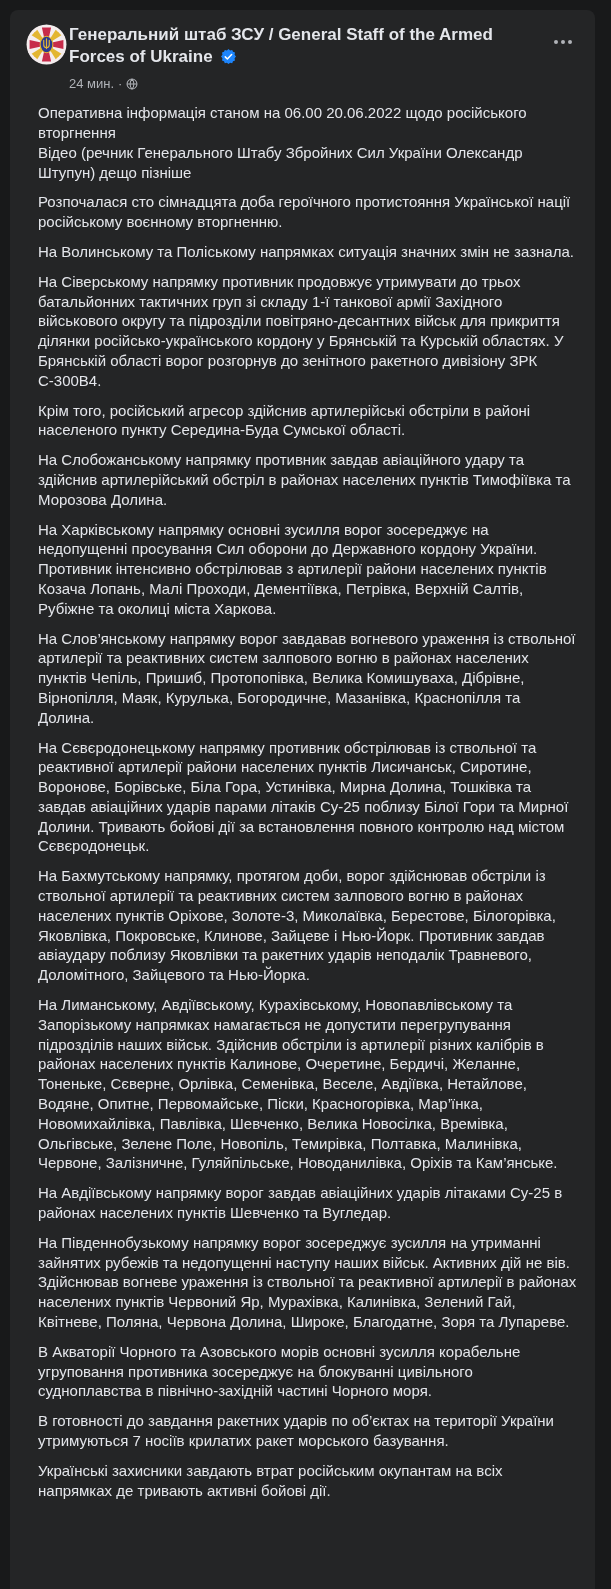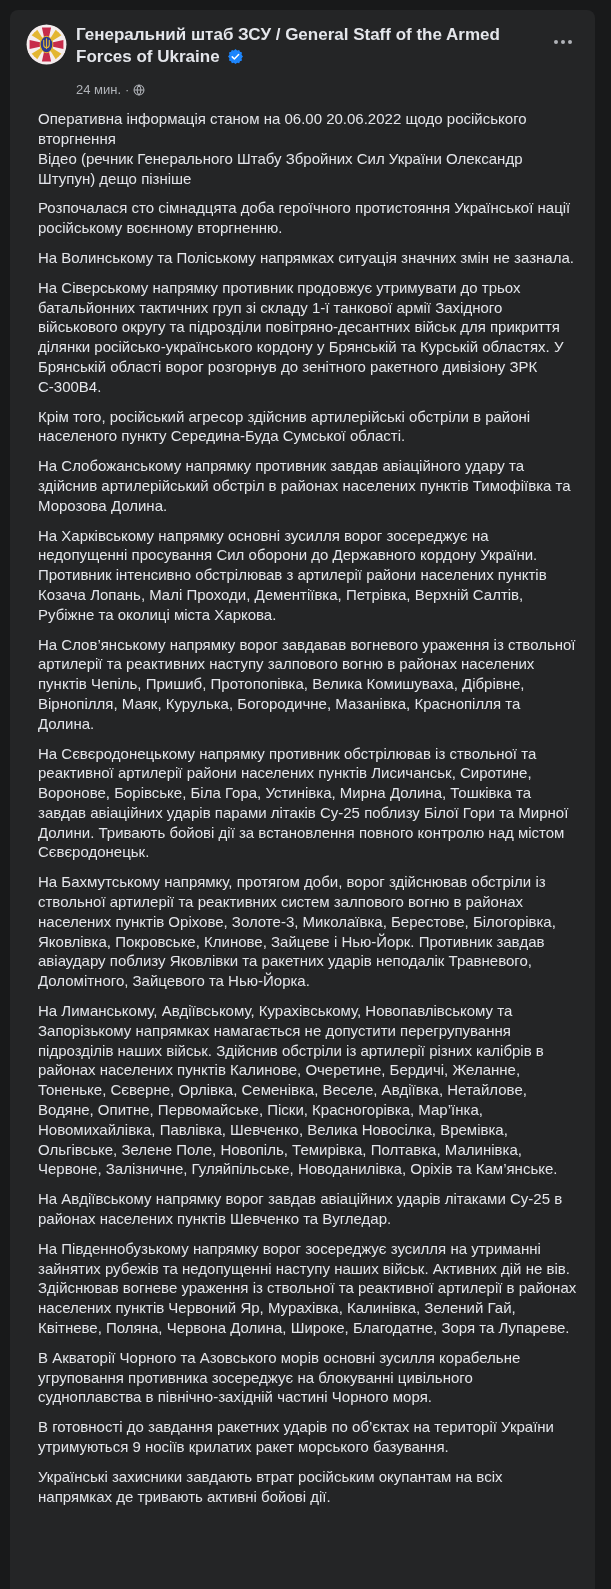--- a/index.html
+++ b/index.html
@@ -19,21 +19,21 @@
     height: 1579px;
     background: #242526;
     border-radius: 8px 8px 0 0;
     box-sizing: border-box;
     padding: 14px 16px 16px 16px;
     overflow: hidden;
   }
   .post-header {
     display: flex;
     align-items: flex-start;
-    gap: 9px;
+    gap: 2px;
     position: relative;
     margin-bottom: 12px;
   }
   .avatar {
     width: 41px;
     height: 41px;
     border-radius: 50%;
     flex: 0 0 41px;
     display: block;
     cursor: pointer;
@@ -48,21 +48,21 @@
     cursor: pointer;
   }
   .verified-badge {
     display: inline-block;
     width: 15px;
     height: 15px;
     vertical-align: -2px;
     margin-left: 4px;
   }
   .meta-row {
-    margin-top: 14px;
+    margin-top: 8px;
     color: #B0B3B8;
     font-size: 13px;
     display: flex;
     align-items: center;
     gap: 4px;
   }
   .meta-row .timestamp { cursor: pointer; }
   .globe-icon { display: inline-block; width: 12px; height: 12px; }
   .more-btn {
     position: absolute;
@@ -147,25 +147,25 @@
 
     <div class="post-text">
         <p class="post-paragraph">Оперативна інформація станом на 06.00 20.06.2022 щодо російського вторгнення
 Відео (речник Генерального Штабу Збройних Сил України Олександр Штупун) дещо пізніше</p>
         <p class="post-paragraph">Розпочалася сто сімнадцята доба героїчного протистояння Української нації російському воєнному вторгненню.</p>
         <p class="post-paragraph">На Волинському та Поліському напрямках ситуація значних змін не зазнала.</p>
         <p class="post-paragraph">На Сіверському напрямку противник продовжує утримувати до трьох батальйонних тактичних груп зі складу 1-ї танкової армії Західного військового округу та підрозділи повітряно-десантних військ для прикриття ділянки російсько-українського кордону у Брянській та Курській областях. У Брянській області ворог розгорнув до зенітного ракетного дивізіону ЗРК С-300В4.</p>
         <p class="post-paragraph">Крім того, російський агресор здійснив артилерійські обстріли в районі населеного пункту Середина-Буда Сумської області.</p>
         <p class="post-paragraph">На Слобожанському напрямку противник завдав авіаційного удару та здійснив артилерійський обстріл в районах населених пунктів Тимофіївка та Морозова Долина.</p>
         <p class="post-paragraph">На Харківському напрямку основні зусилля ворог зосереджує на недопущенні просування Сил оборони до Державного кордону України. Противник інтенсивно обстрілював з артилерії райони населених пунктів Козача Лопань, Малі Проходи, Дементіївка, Петрівка, Верхній Салтів, Рубіжне та околиці міста Харкова.</p>
-        <p class="post-paragraph">На Слов’янському напрямку ворог завдавав вогневого ураження із ствольної артилерії та реактивних наступу залпового вогню в районах населених пунктів Чепіль, Пришиб, Протопопівка, Велика Комишуваха, Дібрівне, Вірнопілля, Маяк, Курулька, Богородичне, Мазанівка, Краснопілля  та Долина.</p>
+        <p class="post-paragraph">На Слов’янському напрямку ворог завдавав вогневого ураження із ствольної артилерії та реактивних систем залпового вогню в районах населених пунктів Чепіль, Пришиб, Протопопівка, Велика Комишуваха, Дібрівне, Вірнопілля, Маяк, Курулька, Богородичне, Мазанівка, Краснопілля  та Долина.</p>
         <p class="post-paragraph">На Сєвєродонецькому напрямку противник обстрілював із ствольної та реактивної артилерії райони населених пунктів Лисичанськ, Сиротине, Воронове, Борівське, Біла Гора, Устинівка, Мирна Долина, Тошківка та завдав авіаційних ударів парами літаків Су-25 поблизу Білої Гори та  Мирної Долини. Тривають бойові дії за встановлення повного контролю над містом Сєвєродонецьк.</p>
         <p class="post-paragraph">На Бахмутському напрямку, протягом доби, ворог здійснював обстріли із ствольної артилерії та реактивних систем залпового вогню в районах населених пунктів Оріхове, Золоте-3, Миколаївка, Берестове, Білогорівка, Яковлівка, Покровське, Клинове, Зайцеве і Нью-Йорк. Противник завдав авіаудару поблизу Яковлівки та ракетних ударів неподалік Травневого, Доломітного, Зайцевого та Нью-Йорка.</p>
         <p class="post-paragraph">На Лиманському, Авдіївському, Курахівському, Новопавлівському та Запорізькому напрямках намагається не допустити перегрупування підрозділів наших військ. Здійснив обстріли із артилерії різних калібрів в районах населених пунктів Калинове, Очеретине, Бердичі, Желанне, Тоненьке, Сєверне, Орлівка, Семенівка, Веселе, Авдіївка, Нетайлове, Водяне, Опитне, Первомайське, Піски, Красногорівка, Мар’їнка, Новомихайлівка, Павлівка, Шевченко, Велика Новосілка, Времівка, Ольгівське, Зелене Поле, Новопіль, Темирівка, Полтавка, Малинівка, Червоне, Залізничне, Гуляйпільське, Новоданилівка, Оріхів та Кам’янське.</p>
         <p class="post-paragraph">На Авдіївському напрямку ворог завдав авіаційних ударів літаками Су-25 в районах населених пунктів Шевченко та Вугледар.</p>
         <p class="post-paragraph">На Південнобузькому напрямку ворог зосереджує зусилля на утриманні зайнятих рубежів та недопущенні наступу наших військ. Активних дій не вів. Здійснював вогневе ураження із ствольної та реактивної артилерії в районах населених пунктів Червоний Яр, Мурахівка, Калинівка, Зелений Гай, Квітневе, Поляна, Червона Долина, Широке, Благодатне, Зоря та Лупареве.</p>
         <p class="post-paragraph">В Акваторії Чорного та Азовського морів основні зусилля корабельне угруповання противника зосереджує на блокуванні цивільного судноплавства в північно-західній частині Чорного моря.</p>
-        <p class="post-paragraph">В готовності до завдання ракетних ударів по об’єктах на території України утримуються 9 носіїв крилатих ракет морського базування.</p>
+        <p class="post-paragraph">В готовності до завдання ракетних ударів по об’єктах на території України утримуються 7 носіїв крилатих ракет морського базування.</p>
         <p class="post-paragraph">Українські захисники завдають втрат російським окупантам на всіх напрямках де тривають активні бойові дії.</p>
       </div>
 
   </article>
 </div>
 
 </body></html>

